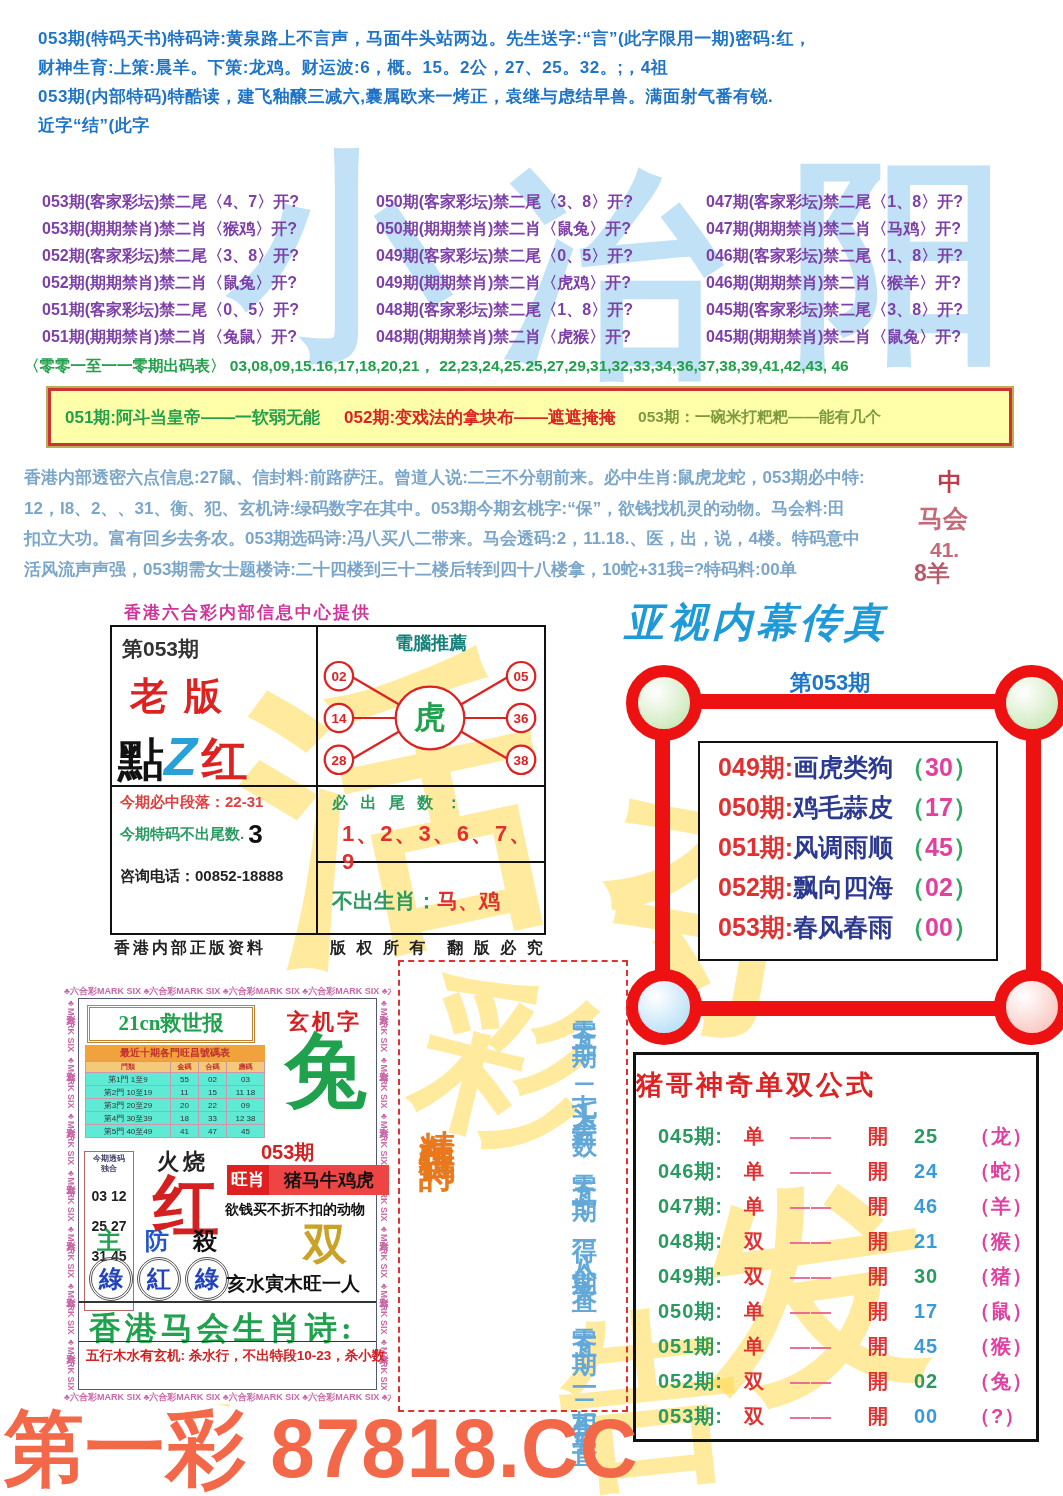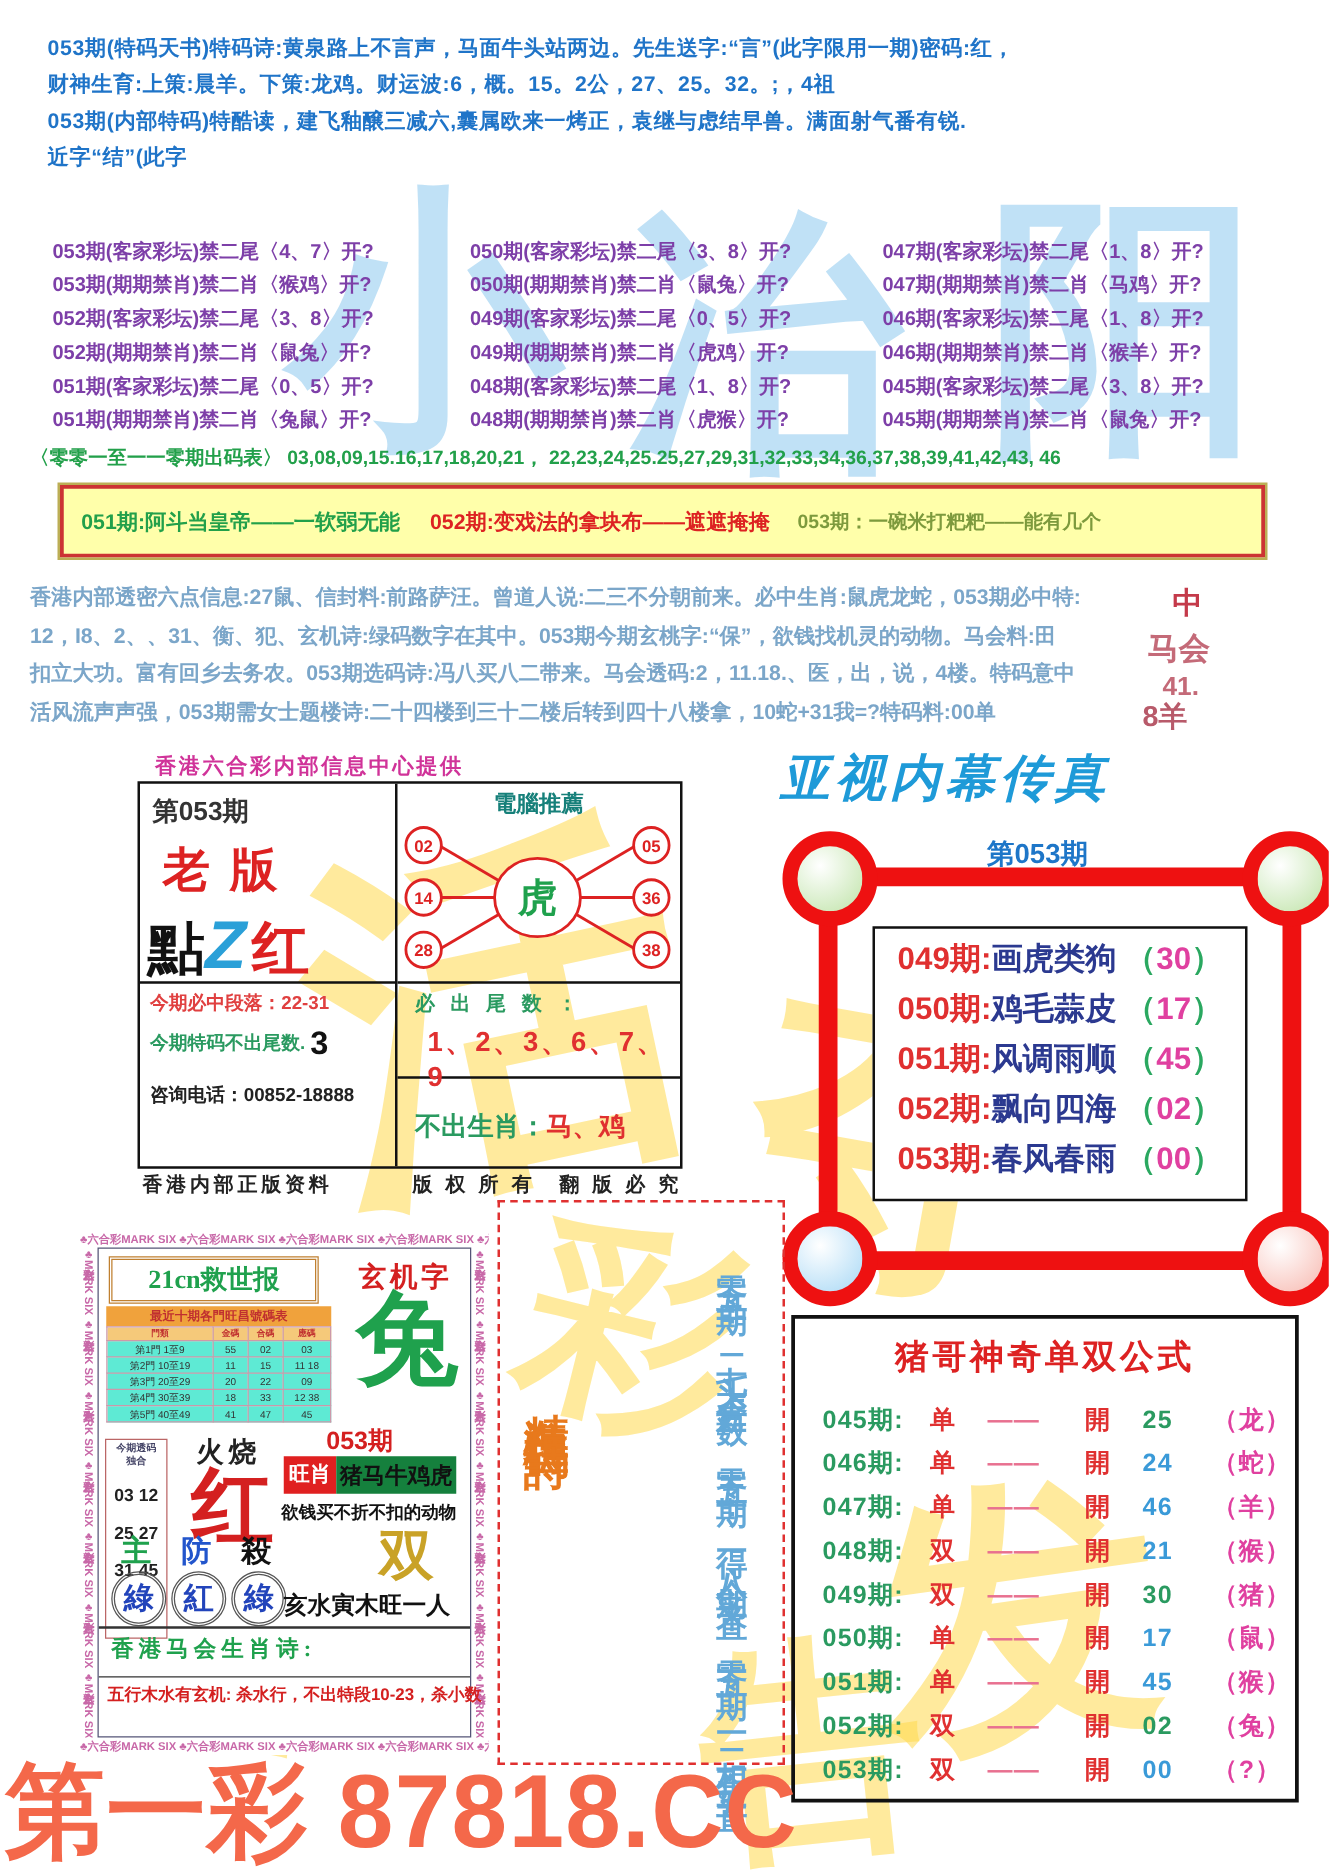--- a/index.html
+++ b/index.html
@@ -65,21 +65,21 @@
   .ball.tl{left:-44px;top:-44px;background:radial-gradient(circle at 35% 30%,#fff,#bfe3a8)}
   .ball.tr{right:-44px;top:-44px;background:radial-gradient(circle at 35% 30%,#fff,#bfe3a8)}
   .ball.bl{left:-44px;bottom:-44px;background:radial-gradient(circle at 35% 30%,#fff,#a8d8f5)}
   .ball.br{right:-44px;bottom:-44px;background:radial-gradient(circle at 35% 30%,#fff,#f7b9b0)}
   .atv-inner{position:absolute;left:50%;transform:translateX(-50%);top:32px;width:296px;height:212px;
              border:2px solid #111;background:#fff;padding-top:4px}
   .atv-row{font-size:25px;font-weight:bold;line-height:40px;text-align:center;white-space:nowrap}
   .ap{color:#e03030}.at{color:#2b3990}.ao{color:#2aa860}.an{color:#e040a0}
   
   .zhuge-box{left:633px;top:1052px;width:400px;height:384px;border:3px solid #111}
-  .z-title{text-align:center;margin-top:12px;font-size:27px;color:#dd2222;font-weight:bold;
+  .z-title{text-align:left;margin-top:12px;font-size:27px;color:#dd2222;font-weight:bold;
            font-family:"Liberation Serif","DejaVu Serif",serif;letter-spacing:3px}
   .z-rows{margin-top:16px}
   .z-row{display:flex;padding-left:22px;font-size:20px;font-weight:bold;line-height:35px;letter-spacing:1px;white-space:nowrap}
   .zp{width:86px;color:#2a9a60}.zd{width:46px;color:#e03030}.zl{width:78px;color:#e87090}
   .zk{width:46px;color:#e03030}.zn{width:56px}.za{color:#e040a0}
   .num-g{color:#2a9a60}.num-b{color:#3a9ad8}
   
   .ms-box{left:64px;top:984px;width:327px;height:420px;background:#fff}
   .ms-edge{position:absolute;font-size:9px;font-weight:bold;color:#c868a8;overflow:hidden;white-space:nowrap;line-height:14px}
   .ms-top{left:0;top:0;width:100%;height:14px}
@@ -99,33 +99,33 @@
   .ms-table td{background:#5eead4;border:1px solid #c9a;text-align:center;padding:0 1px;height:12px}
   .ms-touma{position:absolute;left:5px;top:152px;width:48px;height:158px;border:1px solid #b66;text-align:center}
   .ms-touma .hd{font-size:8px;color:#446;font-weight:bold;line-height:10px;padding-top:2px}
   .ms-touma .tn{font-size:14px;font-weight:bold;color:#222;margin-top:14px}
   .ms-huoshao{position:absolute;left:78px;top:148px;font-size:22px;font-weight:bold;color:#222;letter-spacing:4px}
   .ms-hong{position:absolute;left:74px;top:174px;font-size:66px;font-weight:bold;color:#d42020;
            font-family:"Liberation Serif","DejaVu Serif",serif;line-height:1}
   .ms-period{position:absolute;left:182px;top:140px;font-size:20px;font-weight:bold;color:#d42020}
   .ms-wang{position:absolute;left:148px;top:166px;display:flex;white-space:nowrap}
   .ms-wang .wl{background:#e02020;color:#fff;font-size:17px;font-weight:bold;padding:3px 4px}
-  .ms-wang .wv{background:#15803d;color:#111;font-size:18px;font-weight:bold;padding:3px 3px}
+  .ms-wang .wv{background:#ef4444;color:#111;font-size:18px;font-weight:bold;padding:3px 15px}
   .ms-yu{position:absolute;left:146px;top:202px;font-size:14px;font-weight:bold;color:#111;white-space:nowrap}
   .ms-zfs{position:absolute;left:18px;top:226px;width:120px;display:flex;justify-content:space-between;
           font-size:24px;font-weight:bold}
   .ms-zfs .c1{color:#1fa14d}.ms-zfs .c2{color:#2255cc}.ms-zfs .c3{color:#111}
   .ms-circles{position:absolute;left:10px;top:258px;width:140px;display:flex;justify-content:space-between}
   .ms-cir{width:38px;height:38px;border:3px double #555;border-radius:50%;text-align:center;line-height:38px;
           font-size:24px;font-weight:bold;color:#2244bb;font-family:"Liberation Serif","DejaVu Serif",serif}
   .ms-shuang{position:absolute;left:224px;top:224px;font-size:44px;font-weight:bold;color:#c9a227;
              font-family:"Liberation Serif","DejaVu Serif",serif;line-height:1}
   .ms-hai{position:absolute;left:148px;top:272px;font-size:19px;font-weight:bold;color:#111;white-space:nowrap}
   .ms-sep{position:absolute;left:0;right:0;top:302px;border-top:2px solid #333}
-  .ms-poem-t{position:absolute;left:10px;top:308px;font-size:18px;font-weight:bold;color:#1fa14d;
+  .ms-poem-t{position:absolute;left:10px;top:308px;font-size:32px;font-weight:bold;color:#1fa14d;
              font-family:"Liberation Serif","DejaVu Serif",serif;letter-spacing:4px}
   .ms-sep2{position:absolute;left:0;right:0;top:342px;border-top:1px solid #333}
   .ms-red{position:absolute;left:7px;top:348px;font-size:13.5px;font-weight:bold;color:#d42020;white-space:nowrap}
   .ms-purple{position:absolute;left:5px;top:366px;font-size:18.5px;font-weight:bold;color:#7a4fb5;white-space:nowrap}
   
   .poem-box{left:398px;top:960px;width:226px;height:448px;border:2px dashed #e03030}
   .poem-lines{position:absolute;right:14px;top:38px;height:400px;writing-mode:vertical-rl;display:flex}
   .poem-line{font-size:25px;font-weight:bold;color:#62a8d8;letter-spacing:8px;margin:0 10px;white-space:nowrap}
   .poem-title{position:absolute;left:12px;top:140px;writing-mode:vertical-rl;font-size:36px;font-weight:bold;
               color:#e8791c;letter-spacing:6px;font-family:"Liberation Serif","DejaVu Serif",serif}

